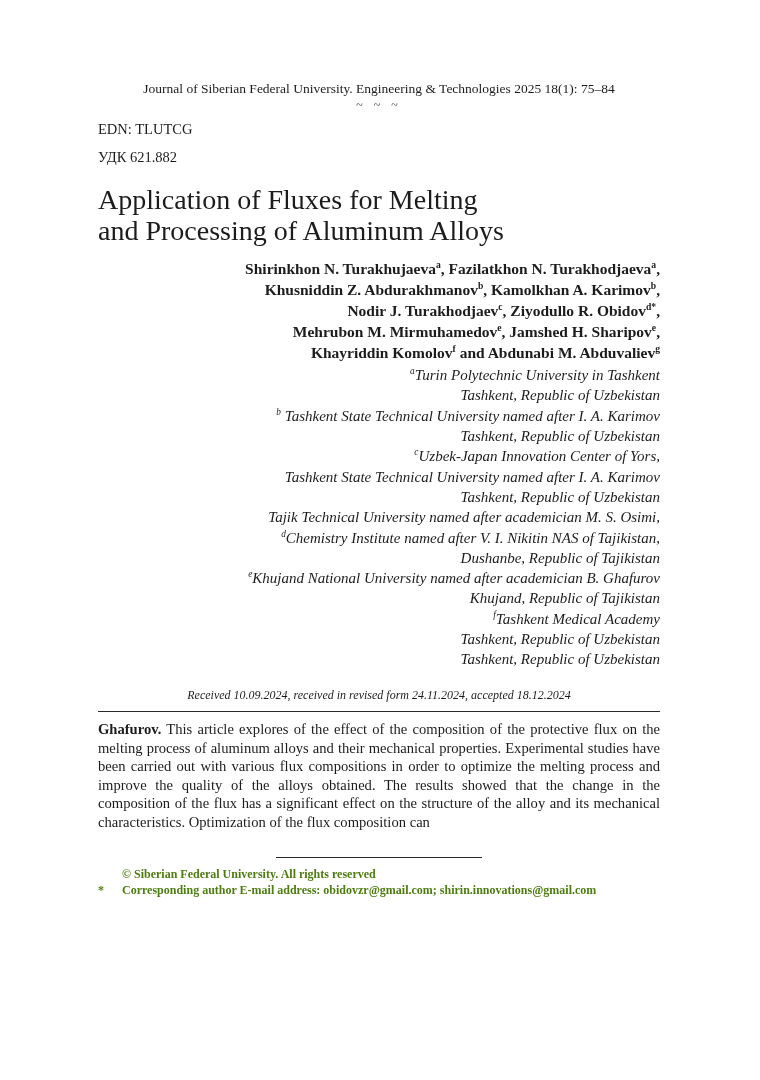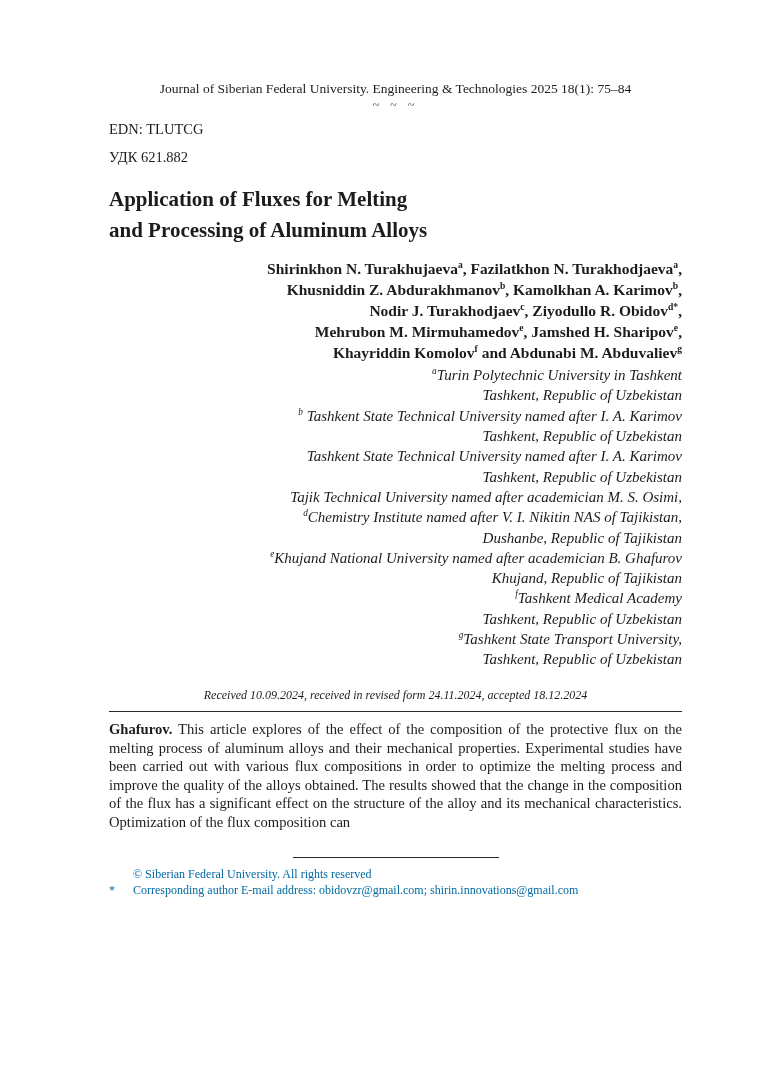--- a/index.html
+++ b/index.html
@@ -15,22 +15,21 @@
     color: #1c1c1c;
   }
   .page {
     position: relative;
     width: 760px;
     height: 1080px;
     background: #ffffff;
   }
   .content {
     padding-left: 98px;
-    padding-right: 78px;
-    margin-left: 11px;
+    padding-right: 100px;
   }
   .journal-line {
     margin-top: 81px;
     text-align: center;
     font-size: 13.5px;
     line-height: 1.2;
     white-space: nowrap;
   }
   .tildes {
     margin-top: 1px;
@@ -51,22 +50,22 @@
   .edn {
     margin-top: 8px;
     font-size: 14.5px;
   }
   .udk {
     margin-top: 11px;
     font-size: 14.5px;
   }
   .article-title {
     margin-top: 18px;
-    font-size: 21px;
-    font-weight: 700;
+    font-size: 28px;
+    font-weight: 400;
     line-height: 31px;
   }
   .authors {
     margin-top: 12px;
     text-align: right;
     font-weight: 700;
     font-size: 15.5px;
     line-height: 21px;
   }
   .affiliations {
@@ -107,21 +106,22 @@
     margin-top: 25px;
     width: 206px;
     border: 0;
     border-top: 1.4px solid #2a2a2a;
     height: 0;
   }
   .footer {
     margin-top: 3px;
     font-size: 12px;
     line-height: 16.2px;
-    color: #0369a1;
+    color: #4d7c0f;
+    font-weight: bold;
   }
   .footer-line.indent {
     padding-left: 24px;
   }
   .footer-line.star-line {
     position: relative;
     padding-left: 24px;
   }
   .footer-line .star {
     position: absolute;
@@ -158,30 +158,30 @@
         <div class="authors-line">Nodir J. Turakhodjaev<sup>c</sup>, Ziyodullo R. Obidov<sup>d*</sup>,</div>
         <div class="authors-line">Mehrubon M. Mirmuhamedov<sup>e</sup>, Jamshed H. Sharipov<sup>e</sup>,</div>
         <div class="authors-line">Khayriddin Komolov<sup>f</sup> and Abdunabi M. Abduvaliev<sup>g</sup></div>
       </div>
 
     <div class="affiliations">
         <div class="affil-line"><sup>a</sup>Turin Polytechnic University in Tashkent</div>
         <div class="affil-line">Tashkent, Republic of Uzbekistan</div>
         <div class="affil-line"><sup>b</sup> Tashkent State Technical University named after I. A. Karimov</div>
         <div class="affil-line">Tashkent, Republic of Uzbekistan</div>
+        <div class="affil-line"><sup>c</sup>Uzbek-Japan Innovation Center of Yors,</div>
         <div class="affil-line">Tashkent State Technical University named after I. A. Karimov</div>
         <div class="affil-line">Tashkent, Republic of Uzbekistan</div>
         <div class="affil-line">Tajik Technical University named after academician M. S. Osimi,</div>
         <div class="affil-line"><sup>d</sup>Chemistry Institute named after V. I. Nikitin NAS of Tajikistan,</div>
         <div class="affil-line">Dushanbe, Republic of Tajikistan</div>
         <div class="affil-line"><sup>e</sup>Khujand National University named after academician B. Ghafurov</div>
         <div class="affil-line">Khujand, Republic of Tajikistan</div>
         <div class="affil-line"><sup>f</sup>Tashkent Medical Academy</div>
         <div class="affil-line">Tashkent, Republic of Uzbekistan</div>
-        <div class="affil-line"><sup>g</sup>Tashkent State Transport University,</div>
         <div class="affil-line">Tashkent, Republic of Uzbekistan</div>
       </div>
 
     <div class="received">Received 10.09.2024, received in revised form 24.11.2024, accepted 18.12.2024</div>
 
     <hr class="rule-full">
 
     <div class="abstract">
       <span class="abstract-label">Ghafurov.</span>
       <span>This article explores of the effect of the composition of the protective flux on the melting process of aluminum alloys and their mechanical properties. Experimental studies have been carried out with various flux compositions in order to optimize the melting process and improve the quality of the alloys obtained. The results showed that the change in the composition of the flux has a significant effect on the structure of the alloy and its mechanical characteristics. Optimization of the flux composition can</span>

